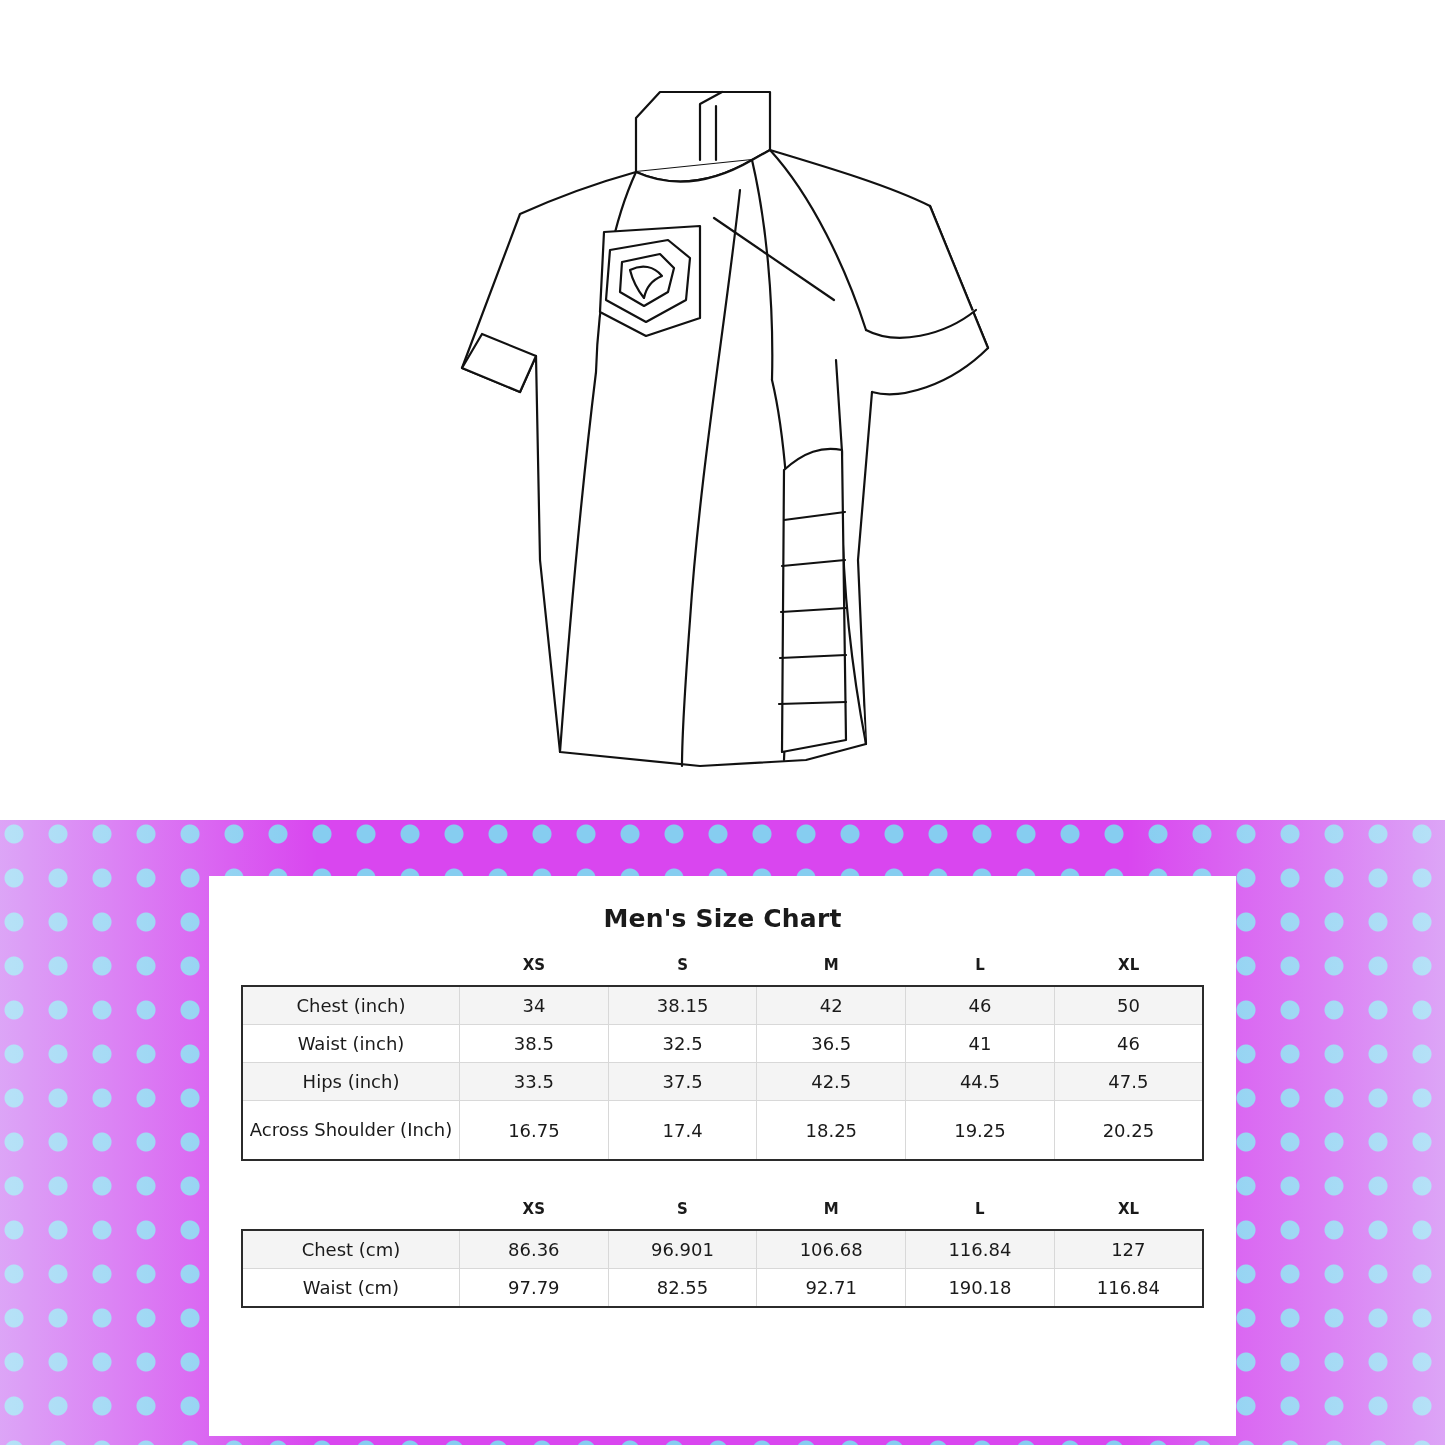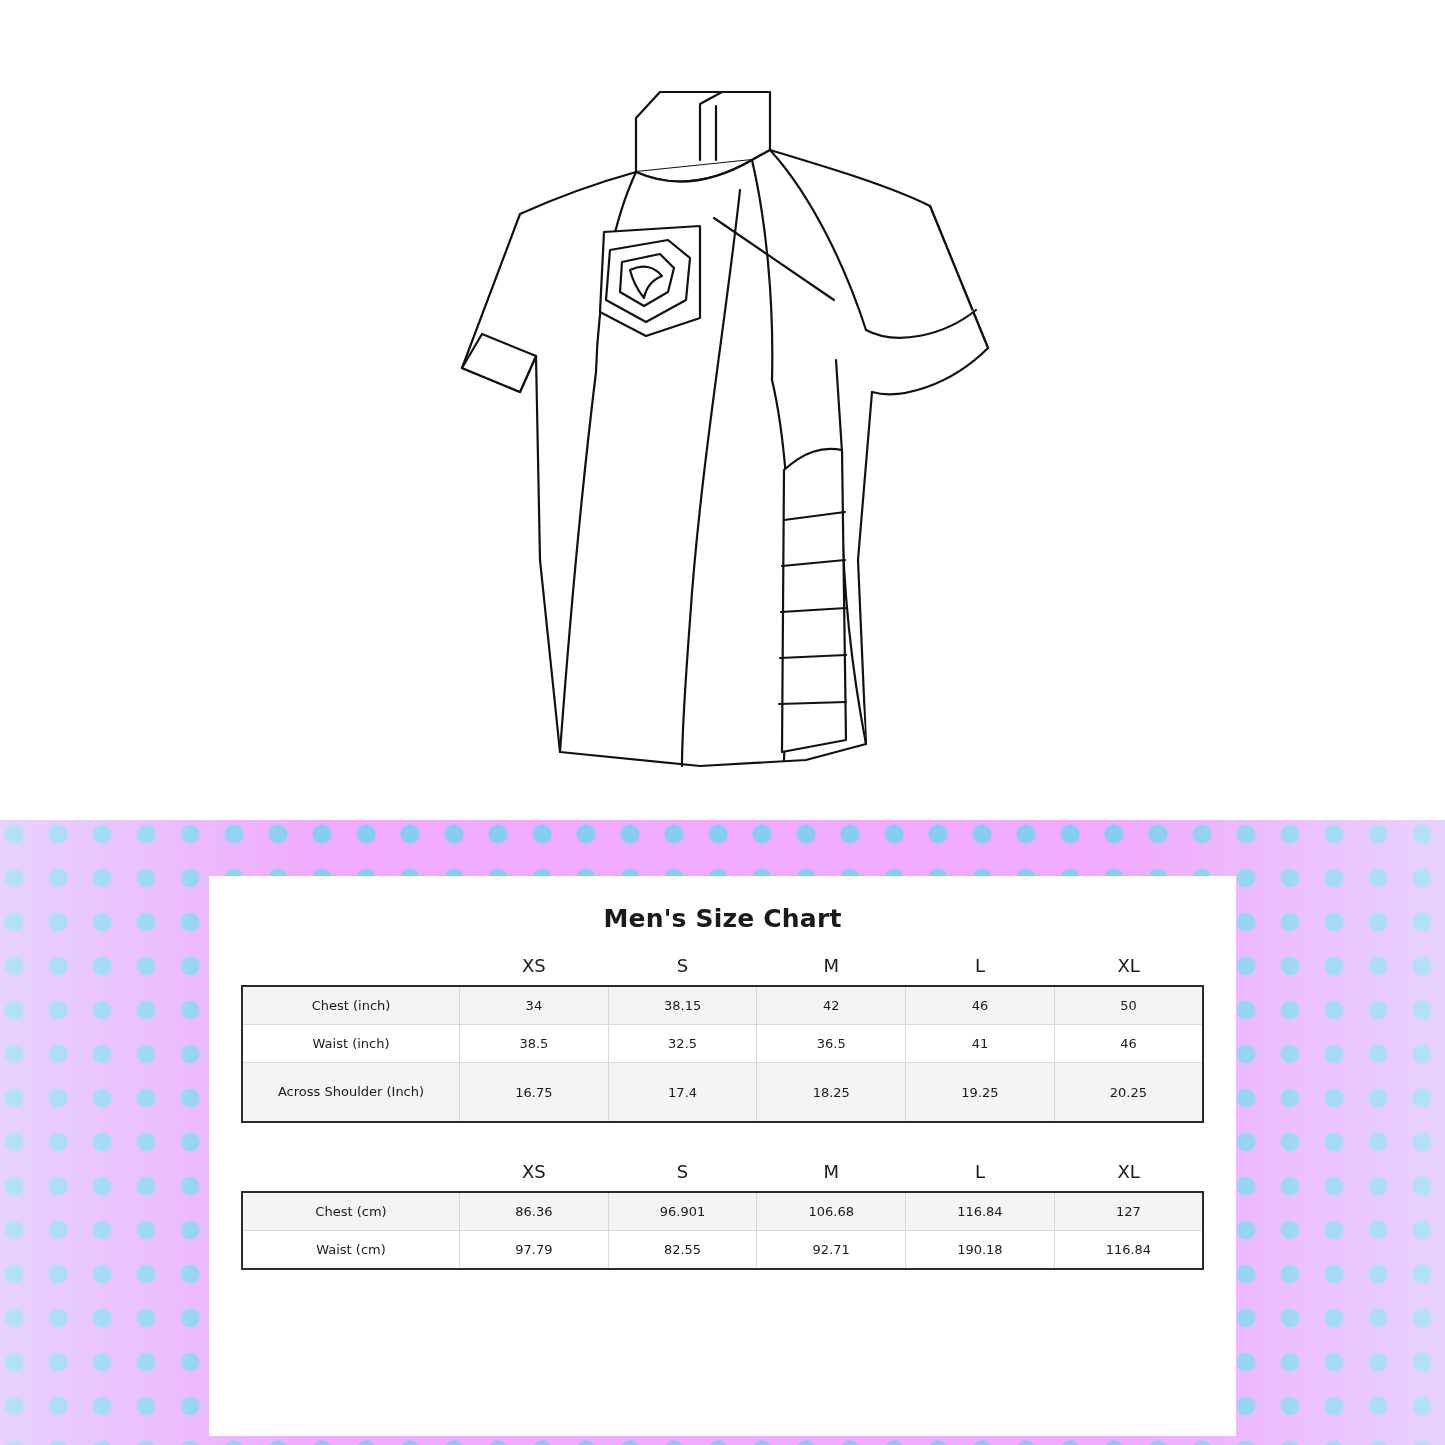--- a/index.html
+++ b/index.html
@@ -36,21 +36,21 @@
     height: 820px;
   }
 
   
   .chart-panel {
     position: absolute;
     left: 0;
     top: 820px;
     width: 1445px;
     height: 625px;
-    background: #f0abfc;
+    background: #d946ef;
     overflow: hidden;
   }
   .dots {
     position: absolute;
     left: 0;
     top: 0;
     width: 1445px;
     height: 625px;
     background-image:
       radial-gradient(circle at 14px 14px, #86cdf0 9px, rgba(134,205,240,0) 10px);
@@ -86,29 +86,29 @@
   table.size-table {
     border-collapse: collapse;
     table-layout: fixed;
     margin: 0 auto;
   }
   table.size-table col.lbl { width: 218px; }
   table.size-table col.val { width: 149px; }
 
   .size-table th,
   .size-table td {
-    font-size: 13px;
+    font-size: 18px;
     color: #1a1a1a;
     text-align: center;
     font-weight: normal;
     padding: 0;
   }
   .size-table thead th {
-    font-weight: normal;
-    font-size: 18px;
+    font-weight: bold;
+    font-size: 15px;
     height: 40px;
     border: none;
     background: transparent;
   }
   .size-table tbody td {
     height: 37px;
     border: 1px solid #d8d8d8;
   }
   .size-table tbody tr td.row-label {
     font-weight: normal;
@@ -240,20 +240,28 @@
               <td>50</td>
             </tr>
             <tr>
               <td class="row-label">Waist (inch)</td>
               <td>38.5</td>
               <td>32.5</td>
               <td>36.5</td>
               <td>41</td>
               <td>46</td>
             </tr>
+            <tr>
+              <td class="row-label">Hips (inch)</td>
+              <td>33.5</td>
+              <td>37.5</td>
+              <td>42.5</td>
+              <td>44.5</td>
+              <td>47.5</td>
+            </tr>
             <tr class="tall">
               <td class="row-label">Across Shoulder (Inch)</td>
               <td>16.75</td>
               <td>17.4</td>
               <td>18.25</td>
               <td>19.25</td>
               <td>20.25</td>
             </tr>
           </tbody>
         </table>

